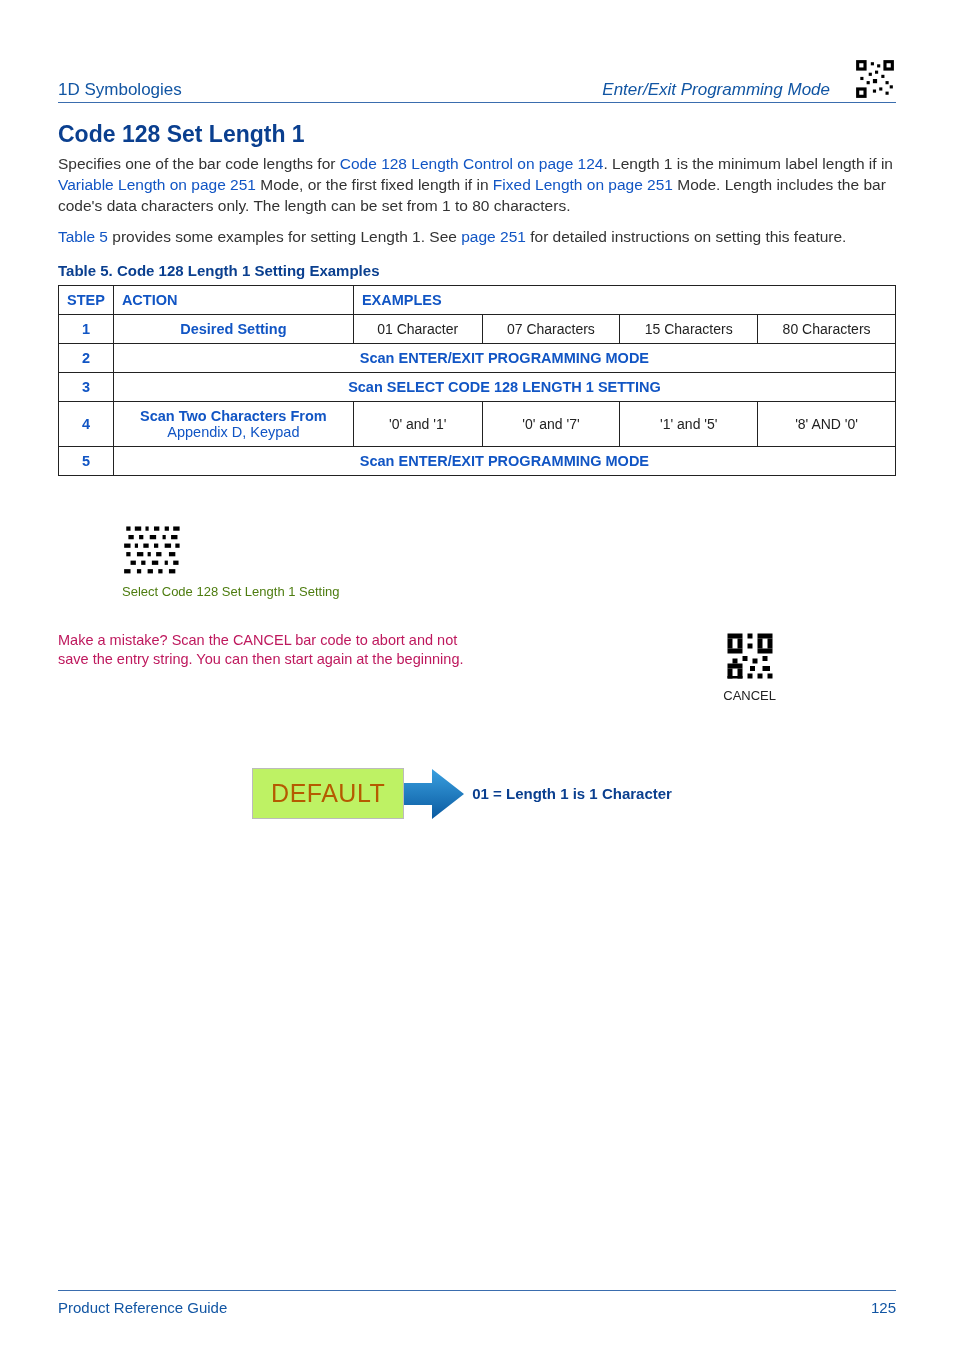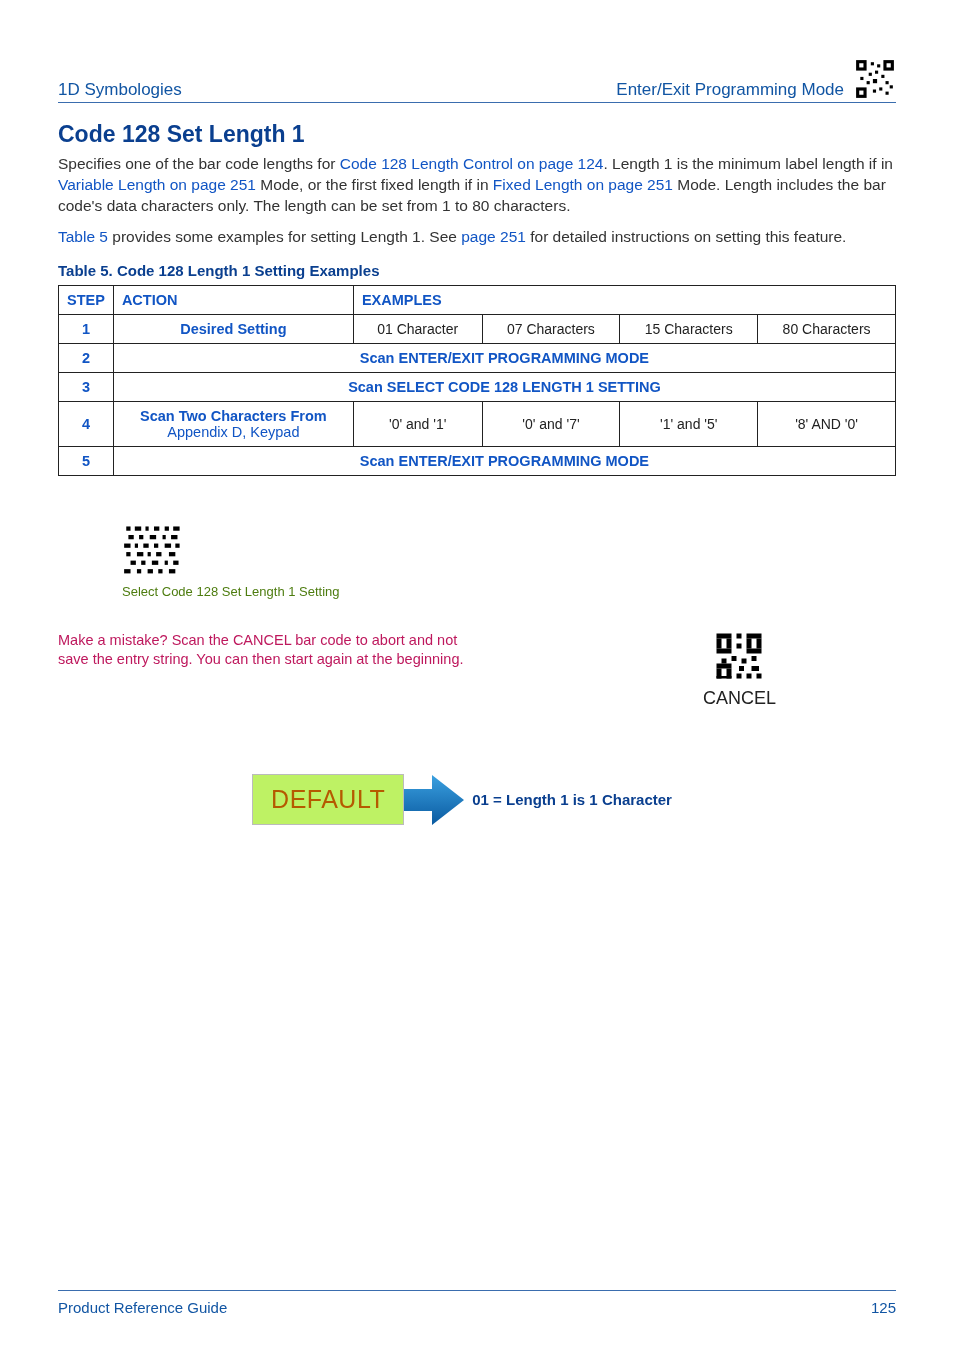--- a/index.html
+++ b/index.html
@@ -20,21 +20,22 @@
     padding-bottom: 2px;
     margin-bottom: 18px;
   }
   .hdr-left {
     color: #1155a3;
     font-size: 17px;
   }
   .hdr-right-wrap {
     display: flex;
     align-items: flex-end;
-    gap: 10px;
+    gap: 24px;
+    font-style: italic;
   }
   .hdr-right {
     color: #1155a3;
     font-size: 17px;
   }
   .qr-small {
     width: 42px;
     height: 42px;
     margin-bottom: 0px;
   }
@@ -114,21 +115,21 @@
     margin-top: 32px;
     padding-right: 120px;
   }
   .mistake-text {
     font-size: 14.5px;
     color: #be185d;
     max-width: 430px;
     line-height: 1.35;
   }
   .cancel-block { text-align: center; margin-left: 60px;}
-  .cancel-caption { font-size: 18px; color: #222; margin-top: 3px; }
+  .cancel-caption { font-size: 13px; color: #222; margin-top: 3px; }
   .default-row {
     display: flex;
     align-items: center;
     justify-content: center;
     margin-top: 56px;
     gap: 0;
     margin-left: -30px;
   }
   .default-box {
     background: #bef264;

